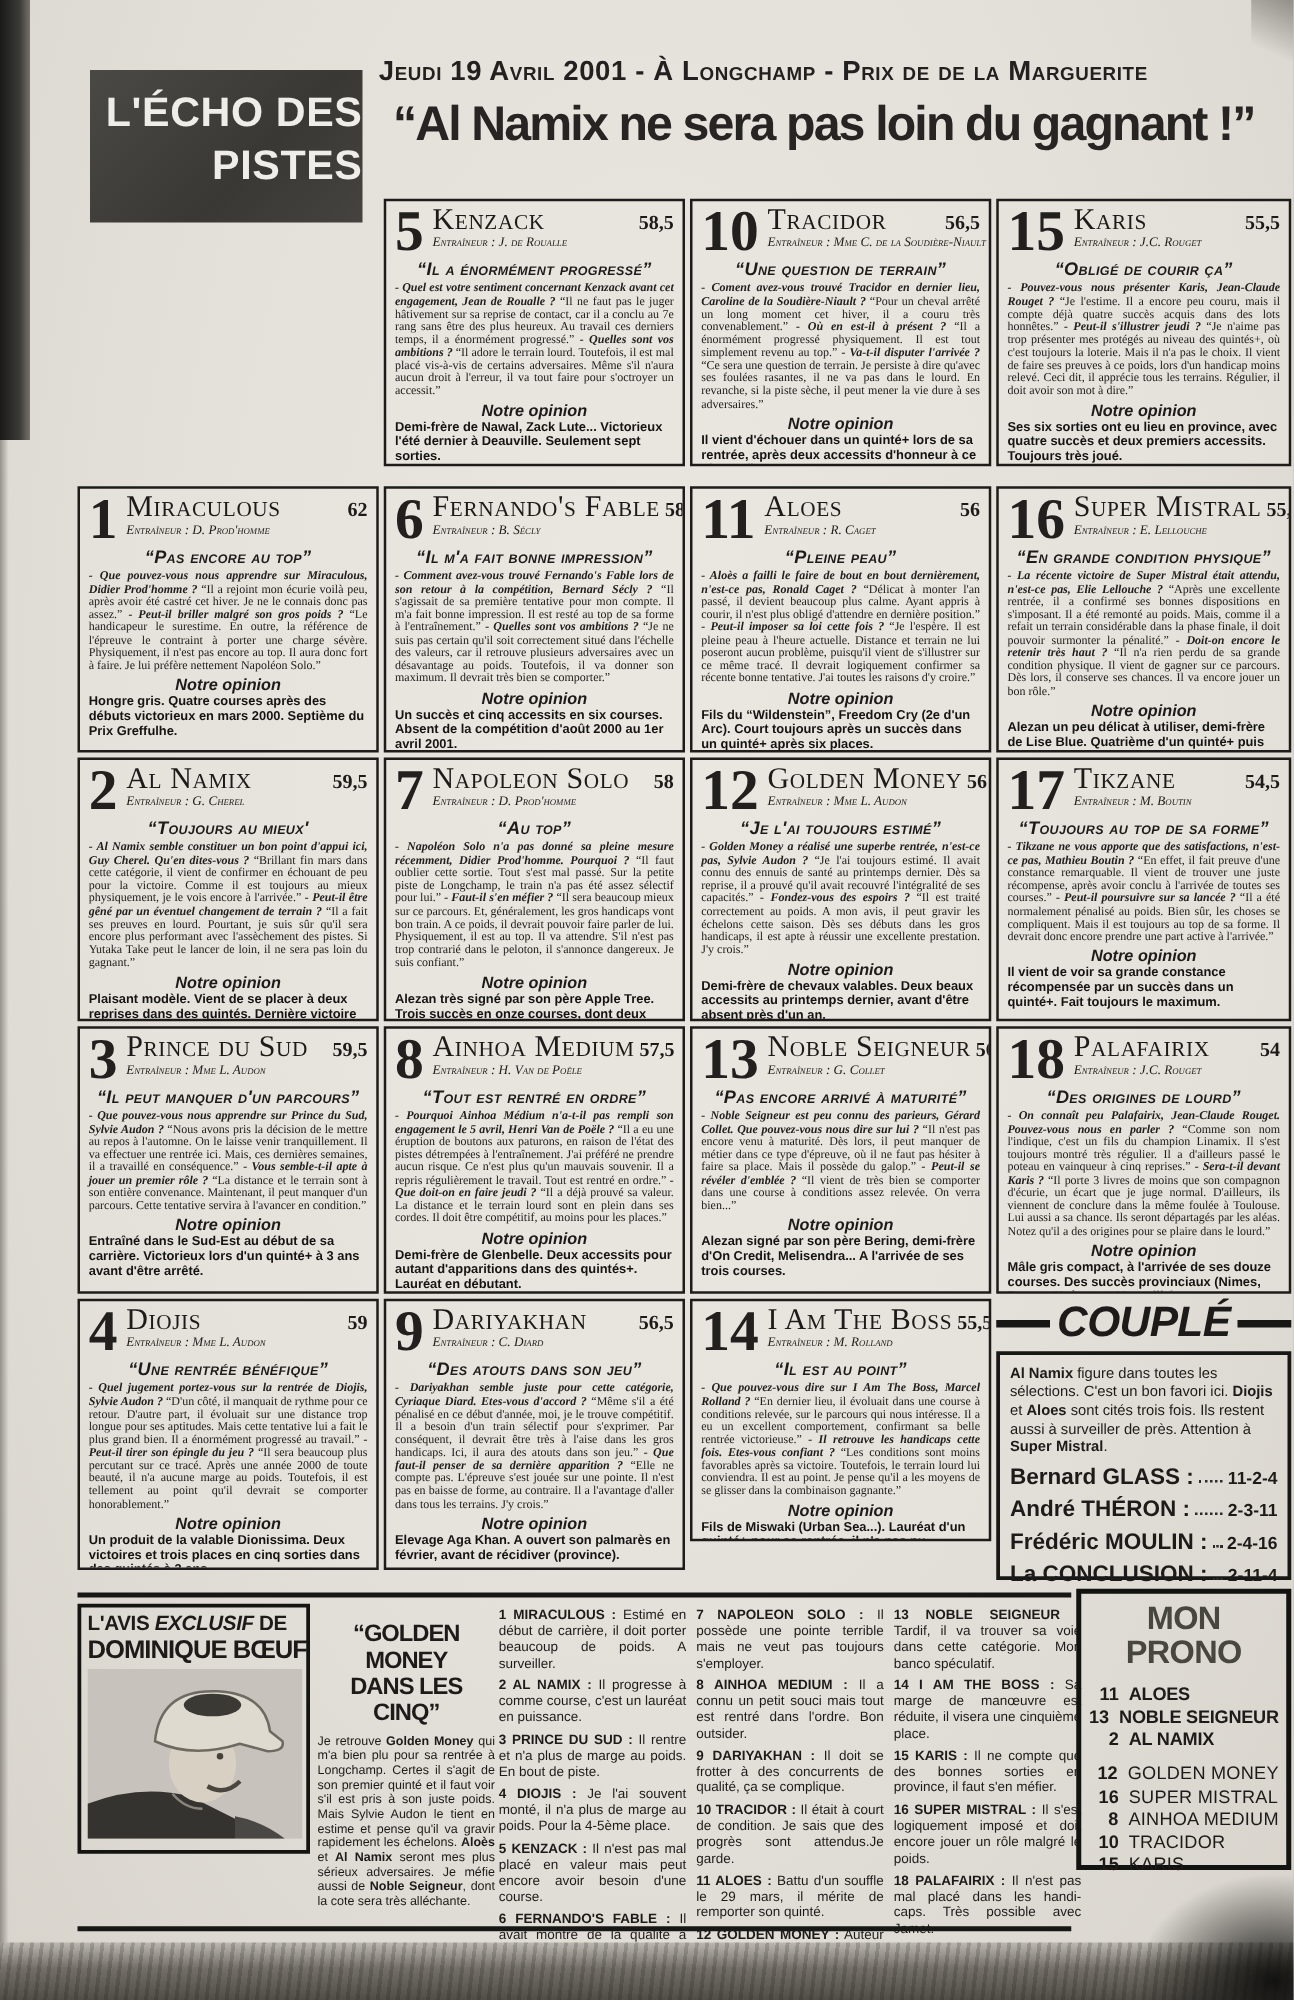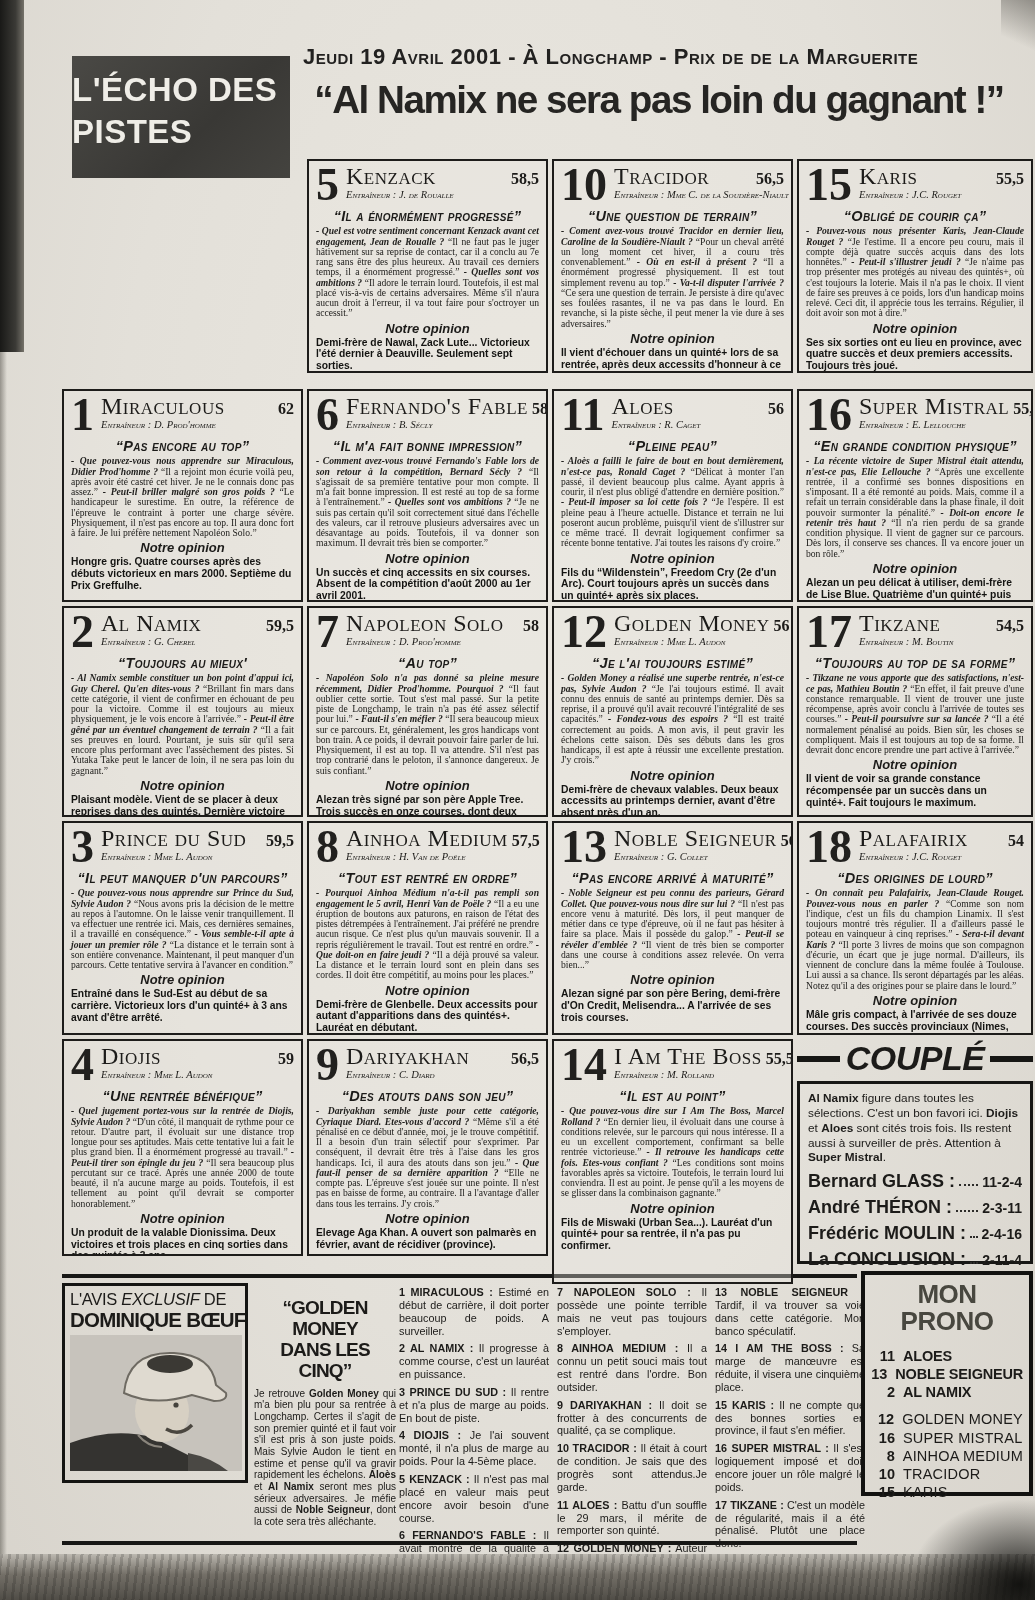--- a/index.html
+++ b/index.html
@@ -24,21 +24,21 @@
     background:linear-gradient(205deg,rgba(70,68,63,.5),rgba(70,68,63,0) 60%);}
 
   
   .dateline{position:absolute;left:303px;top:44px;width:715px;
     font-weight:700;font-size:22px;font-variant:small-caps;letter-spacing:.5px;color:#222120;}
   .headline{position:absolute;left:296px;top:78px;width:726px;text-align:center;
     font-weight:700;font-size:39px;letter-spacing:-1.5px;color:#262523;transform:scaleX(.99);}
 
   .echo-box{position:absolute;left:72px;top:56px;width:218px;height:122px;
     background:linear-gradient(135deg,#4a4945,#393835 60%,#44433f);
-    color:#efede7;text-align:left;padding-top:13px;}
+    color:#efede7;text-align:right;padding-top:13px;}
   .echo-box .l{font-weight:700;font-size:33px;line-height:1.28;letter-spacing:.5px;}
   .intro{position:absolute;left:56px;top:188px;width:246px;text-align:center;
     font-size:21px;line-height:1.38;color:#2c2b29;}
 
   
   .card{position:absolute;border:2px solid #1d1c1a;padding:3px 7px 3px 7px;overflow:hidden;
     background:rgba(236,233,226,.35);}
   .card-head{display:flex;}
   .card-num{font-family:"Liberation Serif",serif;font-weight:700;font-size:46px;line-height:.92;
     margin-right:7px;color:#21201e;}
@@ -68,21 +68,21 @@
   .couple-line{display:flex;align-items:center;margin-top:5px;}
   .cl-name{font-weight:700;font-size:18px;white-space:nowrap;}
   .cl-dots{flex:1;border-bottom:2px dotted #2c2b29;margin:0 4px;height:8px;}
   .cl-nums{font-weight:700;font-size:14px;white-space:nowrap;}
 
   
   .rule-top{position:absolute;left:62px;top:1274px;width:795px;height:4px;background:#171715;}
   .rule-bottom{position:absolute;left:62px;top:1541px;width:795px;height:4px;background:#171715;}
   .avis-box{position:absolute;left:62px;top:1283px;width:186px;height:200px;border:3px solid #141412;
     padding:4px 5px 0;}
-  .avis-kicker{font-weight:400;font-size:16.5px;letter-spacing:-.3px;white-space:nowrap;}
+  .avis-kicker{font-weight:700;font-size:16.5px;letter-spacing:-.3px;white-space:nowrap;}
   .avis-kicker .bi{font-style:italic;}
   .avis-name{font-weight:700;font-size:20.5px;letter-spacing:-.8px;white-space:nowrap;margin-top:-1px;}
   .avis-photo{width:172px;height:136px;margin-top:3px;}
   .avis-qcol{position:absolute;left:254px;top:1298px;width:142px;}
   .avis-quote{font-weight:700;font-size:19px;line-height:1.1;letter-spacing:-.8px;text-align:center;}
   .avis-text{margin:6px 0 0;font-size:10px;line-height:1.17;text-align:justify;}
   .avis-text .b{font-weight:700;}
 
   .sum-col{position:absolute;top:1286px;width:150px;}
   .sc0{left:399px;} .sc1{left:557px;} .sc2{left:715px;}
@@ -188,21 +188,20 @@
       <p class="sum-item" data-name="summary-item"><span class="lead" data-name="summary-item-lead">9 DARIYAKHAN :</span> <span data-name="summary-item-text">Il doit se frotter à des concurrents de qualité, ça se complique.</span></p>
       <p class="sum-item" data-name="summary-item"><span class="lead" data-name="summary-item-lead">10 TRACIDOR :</span> <span data-name="summary-item-text">Il était à court de condition. Je sais que des progrès sont attendus.Je garde.</span></p>
       <p class="sum-item" data-name="summary-item"><span class="lead" data-name="summary-item-lead">11 ALOES :</span> <span data-name="summary-item-text">Battu d'un souffle le 29 mars, il mérite de remporter son quinté.</span></p>
       <p class="sum-item" data-name="summary-item"><span class="lead" data-name="summary-item-lead">12 GOLDEN MONEY :</span> <span data-name="summary-item-text">Auteur d'une belle rentrée, j'ai bon espoir de le voir briller à ce niveau.</span></p>
     </div>
   <div class="sum-col sc2" id="sum-col-2" data-name="summary-column-3">
       <p class="sum-item" data-name="summary-item"><span class="lead" data-name="summary-item-lead">13 NOBLE SEIGNEUR :</span> <span data-name="summary-item-text">Tardif, il va trouver sa voie dans cette catégorie. Mon banco spéculatif.</span></p>
       <p class="sum-item" data-name="summary-item"><span class="lead" data-name="summary-item-lead">14 I AM THE BOSS :</span> <span data-name="summary-item-text">Sa marge de manœuvre est réduite, il visera une cinquième place.</span></p>
       <p class="sum-item" data-name="summary-item"><span class="lead" data-name="summary-item-lead">15 KARIS :</span> <span data-name="summary-item-text">Il ne compte que des bonnes sorties en province, il faut s'en méfier.</span></p>
       <p class="sum-item" data-name="summary-item"><span class="lead" data-name="summary-item-lead">16 SUPER MISTRAL :</span> <span data-name="summary-item-text">Il s'est logiquement imposé et doit encore jouer un rôle malgré le poids.</span></p>
-      <p class="sum-item" data-name="summary-item"><span class="lead" data-name="summary-item-lead">17 TIKZANE :</span> <span data-name="summary-item-text">C'est un modèle de régularité, mais il a été pénalisé. Plutôt une place donc.</span></p>
       <p class="sum-item" data-name="summary-item"><span class="lead" data-name="summary-item-lead">18 PALAFAIRIX :</span> <span data-name="summary-item-text">Il n'est pas mal placé dans les handi- caps. Très possible avec Jamet.</span></p>
     </div>
 
   <div class="prono-box" data-name="prono-box">
     <div class="prono-title" data-name="prono-title">
       <div data-name="prono-title-line">MON</div>
       <div data-name="prono-title-line">PRONO</div>
     </div>
     <div class="prono-g1" id="prono-top" data-name="prono-top-picks">
         <div class="prono-row" data-name="prono-pick-row">
@@ -446,21 +445,21 @@
             <span class="card-weight" data-name="horse-weight">56</span>
           </div>
           <div class="card-trainer" data-name="trainer-line">Entraîneur : G. Collet</div>
         </div>
       </div>
       <div class="card-quote" data-name="quote-headline">“Pas encore arrivé à maturité”</div>
       <p class="card-body" data-name="interview-text"><span class="q" data-name="interview-question">- Noble Seigneur est peu connu des parieurs, Gérard Collet. Que pouvez-vous nous dire sur lui ?</span> <span class="a" data-name="interview-answer">“Il n'est pas encore venu à maturité. Dès lors, il peut manquer de métier dans ce type d'épreuve, où il ne faut pas hésiter à faire sa place. Mais il possède du galop.”</span> <span class="q" data-name="interview-question">- Peut-il se révéler d'emblée ?</span> <span class="a" data-name="interview-answer">“Il vient de très bien se comporter dans une course à conditions assez relevée. On verra bien...”</span> </p>
       <div class="card-opinion-label" data-name="opinion-label">Notre opinion</div>
       <p class="card-opinion" data-name="opinion-text">Alezan signé par son père Bering, demi-frère d'On Credit, Melisendra... A l'arrivée de ses trois courses.</p>
     </article>
-    <article class="card" data-name="horse-card-14" style="left: 552px; top: 1039px; width: 241px; height: 245px;">
+    <article class="card" data-name="horse-card-14" style="left: 552px; top: 1039px; width: 241px; height: 194px;">
       <div class="card-head" data-name="horse-card-header">
         <div class="card-num" data-name="horse-number">14</div>
         <div class="card-headright">
           <div class="card-namerow">
             <span class="card-name" data-name="horse-name">I Am The Boss</span>
             <span class="card-weight" data-name="horse-weight">55,5</span>
           </div>
           <div class="card-trainer" data-name="trainer-line">Entraîneur : M. Rolland</div>
         </div>
       </div>

